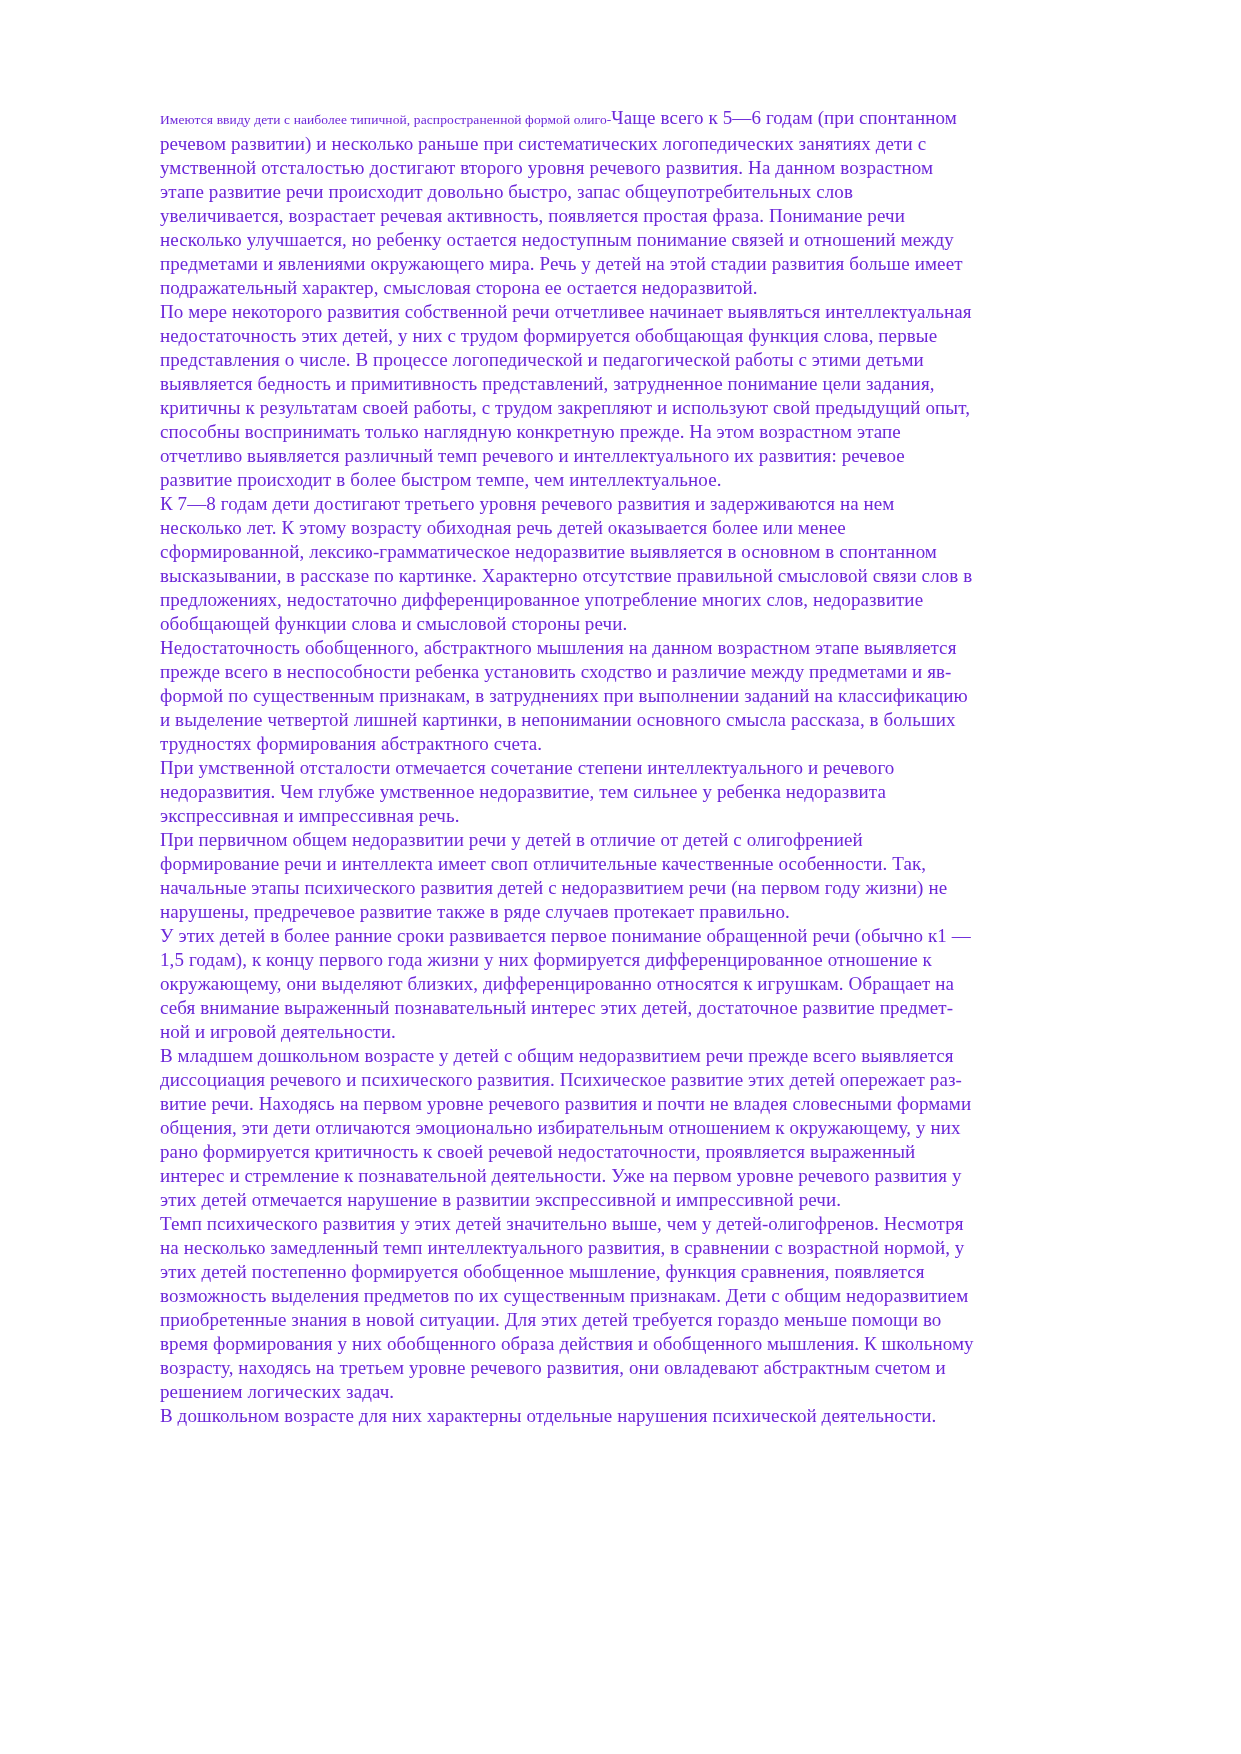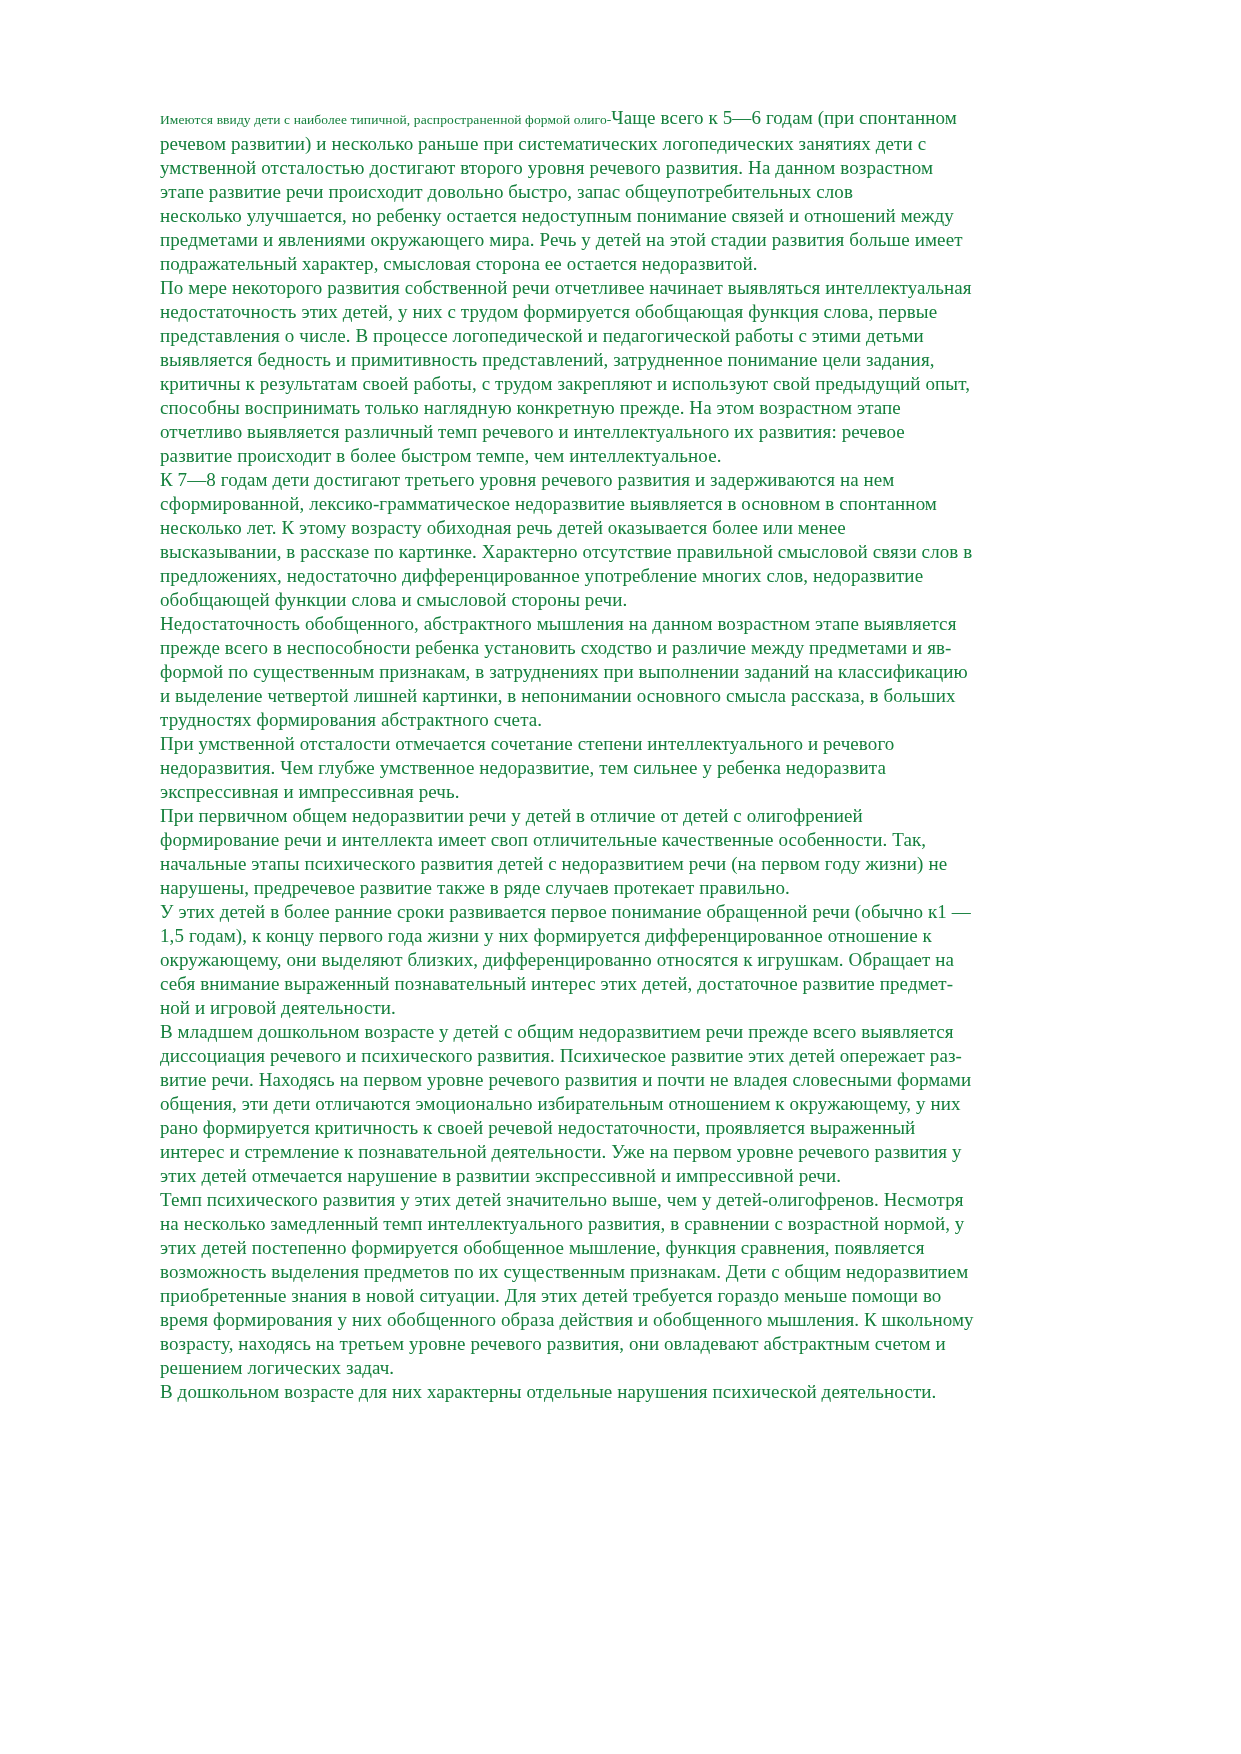--- a/index.html
+++ b/index.html
@@ -7,21 +7,21 @@
     padding: 0;
     background: #ffffff;
   }
   .page {
     position: relative;
     width: 1241px;
     height: 1754px;
     background: #ffffff;
     overflow: hidden;
     font-family: "Liberation Serif", "DejaVu Serif", serif;
-    color: #15803d;
+    color: #6d28d9;
   }
   .text-block {
     position: absolute;
     left: 160px;
     top: 106px;
     width: 895px;
   }
   .paragraph {
     margin: 0;
     padding: 0;
@@ -40,38 +40,39 @@
 </head>
 <body>
 
 <div class="page">
   <div class="text-block">
       <div class="paragraph">
         <div class="text-line"><span class="small-note">Имеются ввиду дети с наиболее типичной, распространенной формой олиго-</span><span>Чаще всего к 5—6 годам (при спонтанном</span></div>
         <div class="text-line">речевом развитии) и несколько раньше при систематических логопедических занятиях дети с</div>
         <div class="text-line">умственной отсталостью достигают второго уровня речевого развития. На данном возрастном</div>
         <div class="text-line">этапе развитие речи происходит довольно быстро, запас общеупотребительных слов</div>
+        <div class="text-line">увеличивается, возрастает речевая активность, появляется простая фраза. Понимание речи</div>
         <div class="text-line">несколько улучшается, но ребенку остается недоступным понимание связей и отношений между</div>
         <div class="text-line">предметами и явлениями окружающего мира. Речь у детей на этой стадии развития больше имеет</div>
         <div class="text-line">подражательный характер, смысловая сторона ее остается недоразвитой.</div>
       </div>
       <div class="paragraph">
         <div class="text-line">По мере некоторого развития собственной речи отчетливее начинает выявляться интеллектуальная</div>
         <div class="text-line">недостаточность этих детей, у них с трудом формируется обобщающая функция слова, первые</div>
         <div class="text-line">представления о числе. В процессе логопедической и педагогической работы с этими детьми</div>
         <div class="text-line">выявляется бедность и примитивность представлений, затрудненное понимание цели задания,</div>
         <div class="text-line">критичны к результатам своей работы, с трудом закрепляют и используют свой предыдущий опыт,</div>
         <div class="text-line">способны воспринимать только наглядную конкретную прежде. На этом возрастном этапе</div>
         <div class="text-line">отчетливо выявляется различный темп речевого и интеллектуального их развития: речевое</div>
         <div class="text-line">развитие происходит в более быстром темпе, чем интеллектуальное.</div>
       </div>
       <div class="paragraph">
         <div class="text-line">К 7—8 годам дети достигают третьего уровня речевого развития и задерживаются на нем</div>
+        <div class="text-line">несколько лет. К этому возрасту обиходная речь детей оказывается более или менее</div>
         <div class="text-line">сформированной, лексико-грамматическое недоразвитие выявляется в основном в спонтанном</div>
-        <div class="text-line">несколько лет. К этому возрасту обиходная речь детей оказывается более или менее</div>
         <div class="text-line">высказывании, в рассказе по картинке. Характерно отсутствие правильной смысловой связи слов в</div>
         <div class="text-line">предложениях, недостаточно дифференцированное употребление многих слов, недоразвитие</div>
         <div class="text-line">обобщающей функции слова и смысловой стороны речи.</div>
       </div>
       <div class="paragraph">
         <div class="text-line">Недостаточность обобщенного, абстрактного мышления на данном возрастном этапе выявляется</div>
         <div class="text-line">прежде всего в неспособности ребенка установить сходство и различие между предметами и яв-</div>
         <div class="text-line">формой по существенным признакам, в затруднениях при выполнении заданий на классификацию</div>
         <div class="text-line">и выделение четвертой лишней картинки, в непонимании основного смысла рассказа, в больших</div>
         <div class="text-line">трудностях формирования абстрактного счета.</div>

